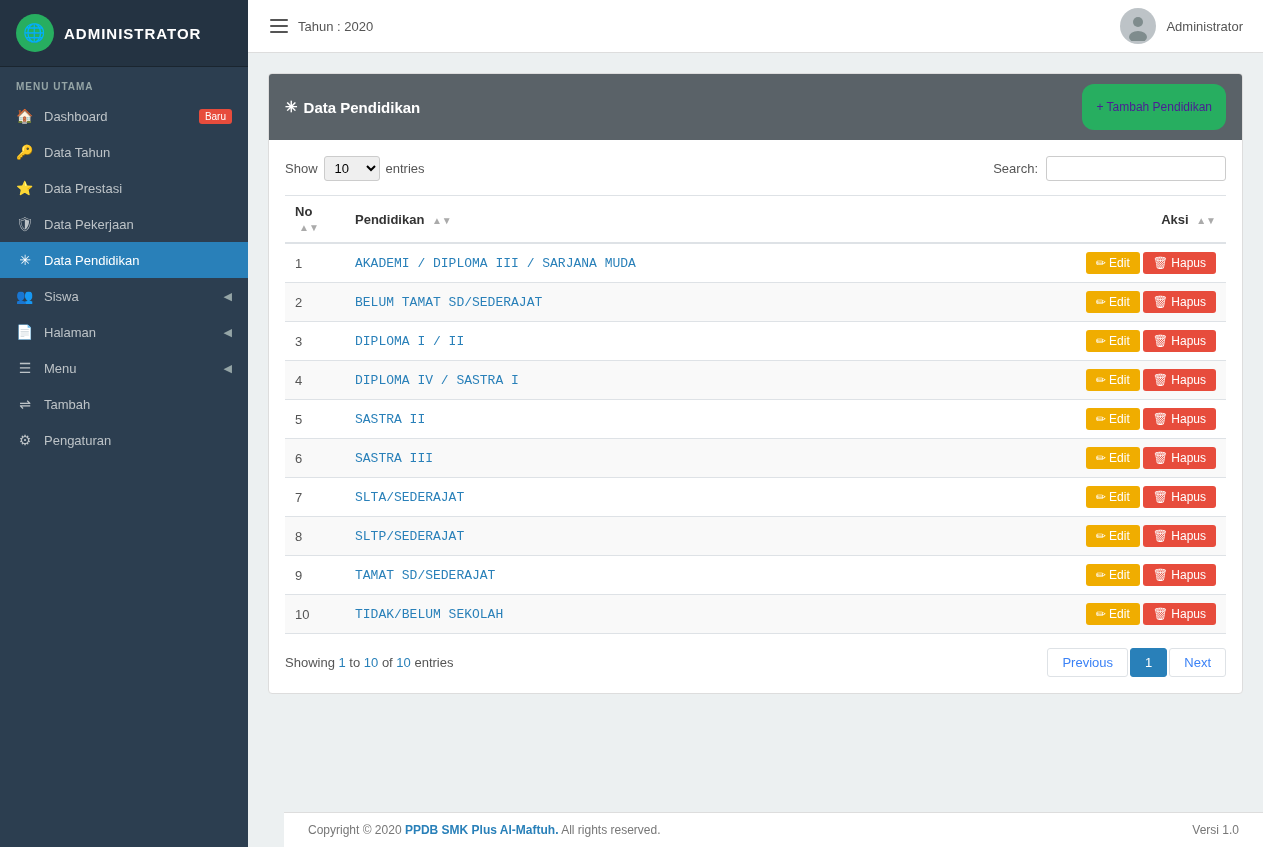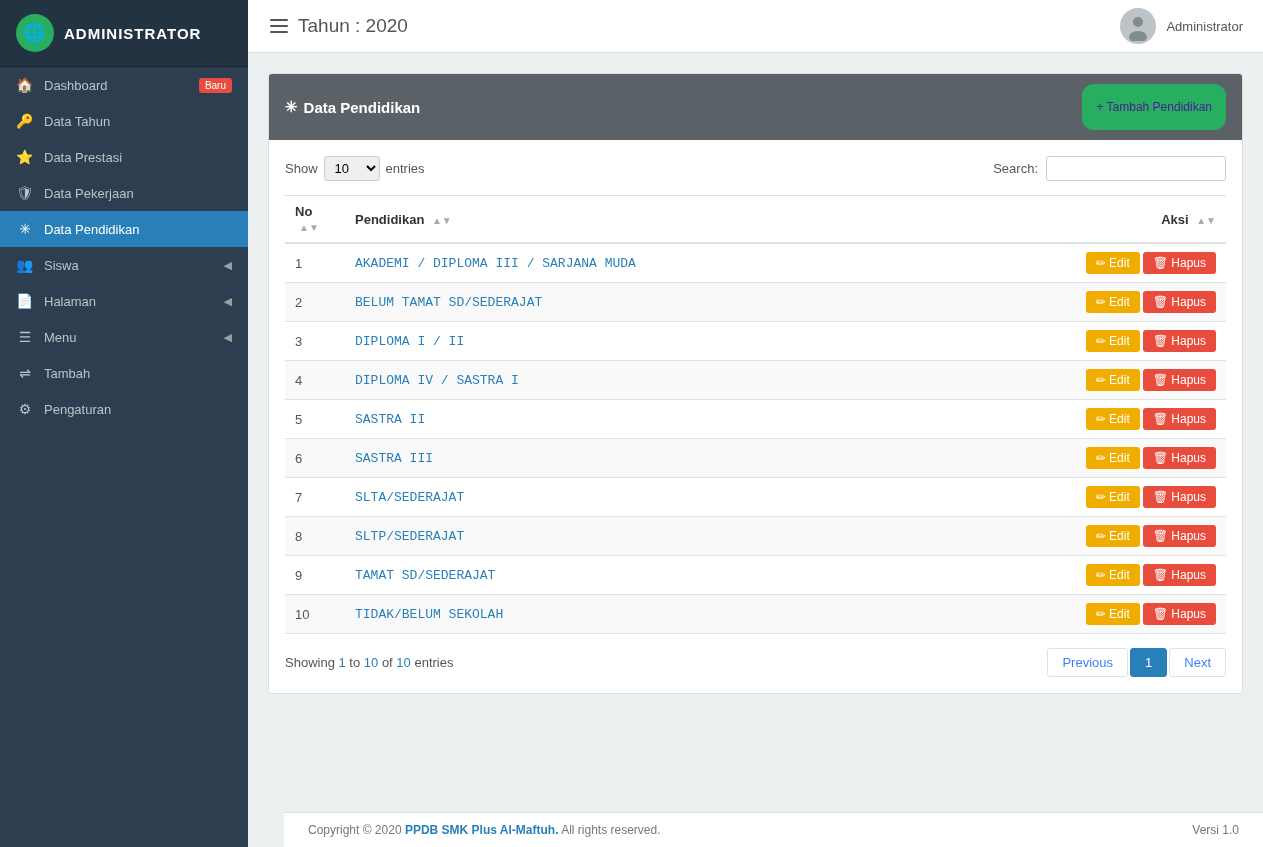--- a/index.html
+++ b/index.html
@@ -19,21 +19,21 @@
     .sidebar-item.active { background: #2980b9; color: #fff; }
     .sidebar-item .icon { width: 18px; text-align: center; font-size: 14px; }
     .sidebar-item .badge { background: #e74c3c; color: #fff; font-size: 10px; padding: 2px 6px; border-radius: 3px; margin-left: auto; }
     .sidebar-item .arrow { margin-left: auto; font-size: 11px; color: #95a5a6; }
 
     
     .main { flex: 1; display: flex; flex-direction: column; background: #ecf0f1; }
 
     
     .topbar { background: #fff; padding: 8px 20px; display: flex; align-items: center; justify-content: space-between; border-bottom: 1px solid #ddd; min-height: 50px; }
-    .topbar-left { display: flex; align-items: center; gap: 8px; color: #555; font-size: 19px; }
+    .topbar-left { display: flex; align-items: center; gap: 8px; color: #555; font-size: 13px; }
     .topbar-right { display: flex; align-items: center; gap: 10px; color: #555; font-size: 13px; }
     .topbar-avatar { width: 36px; height: 36px; border-radius: 50%; background: #bdc3c7; display: flex; align-items: center; justify-content: center; font-size: 18px; overflow: hidden; }
 
     
     .content { flex: 1; padding: 20px; }
 
     
     .card { background: #fff; border-radius: 4px; border: 1px solid #ddd; overflow: hidden; }
     .card-header { background: #5a6268; color: #fff; padding: 10px 16px; display: flex; align-items: center; justify-content: space-between; }
     .card-header-title { font-size: 15px; font-weight: bold; display: flex; align-items: center; gap: 6px; }
@@ -83,20 +83,21 @@
 </head>
 <body>
 
 <div class="wrapper">
 
   <nav class="sidebar">
     <div class="sidebar-header">
       <div class="sidebar-logo">🌐</div>
       <div class="sidebar-title">ADMINISTRATOR</div>
     </div>
+    <div class="sidebar-menu-label">MENU UTAMA</div>
 
     <div class="sidebar-item">
       <span class="icon">🏠</span>
       <span>Dashboard</span>
       <span class="badge">Baru</span>
     </div>
 
     <div class="sidebar-item">
       <span class="icon">🔑</span>
       <span>Data Tahun</span>

